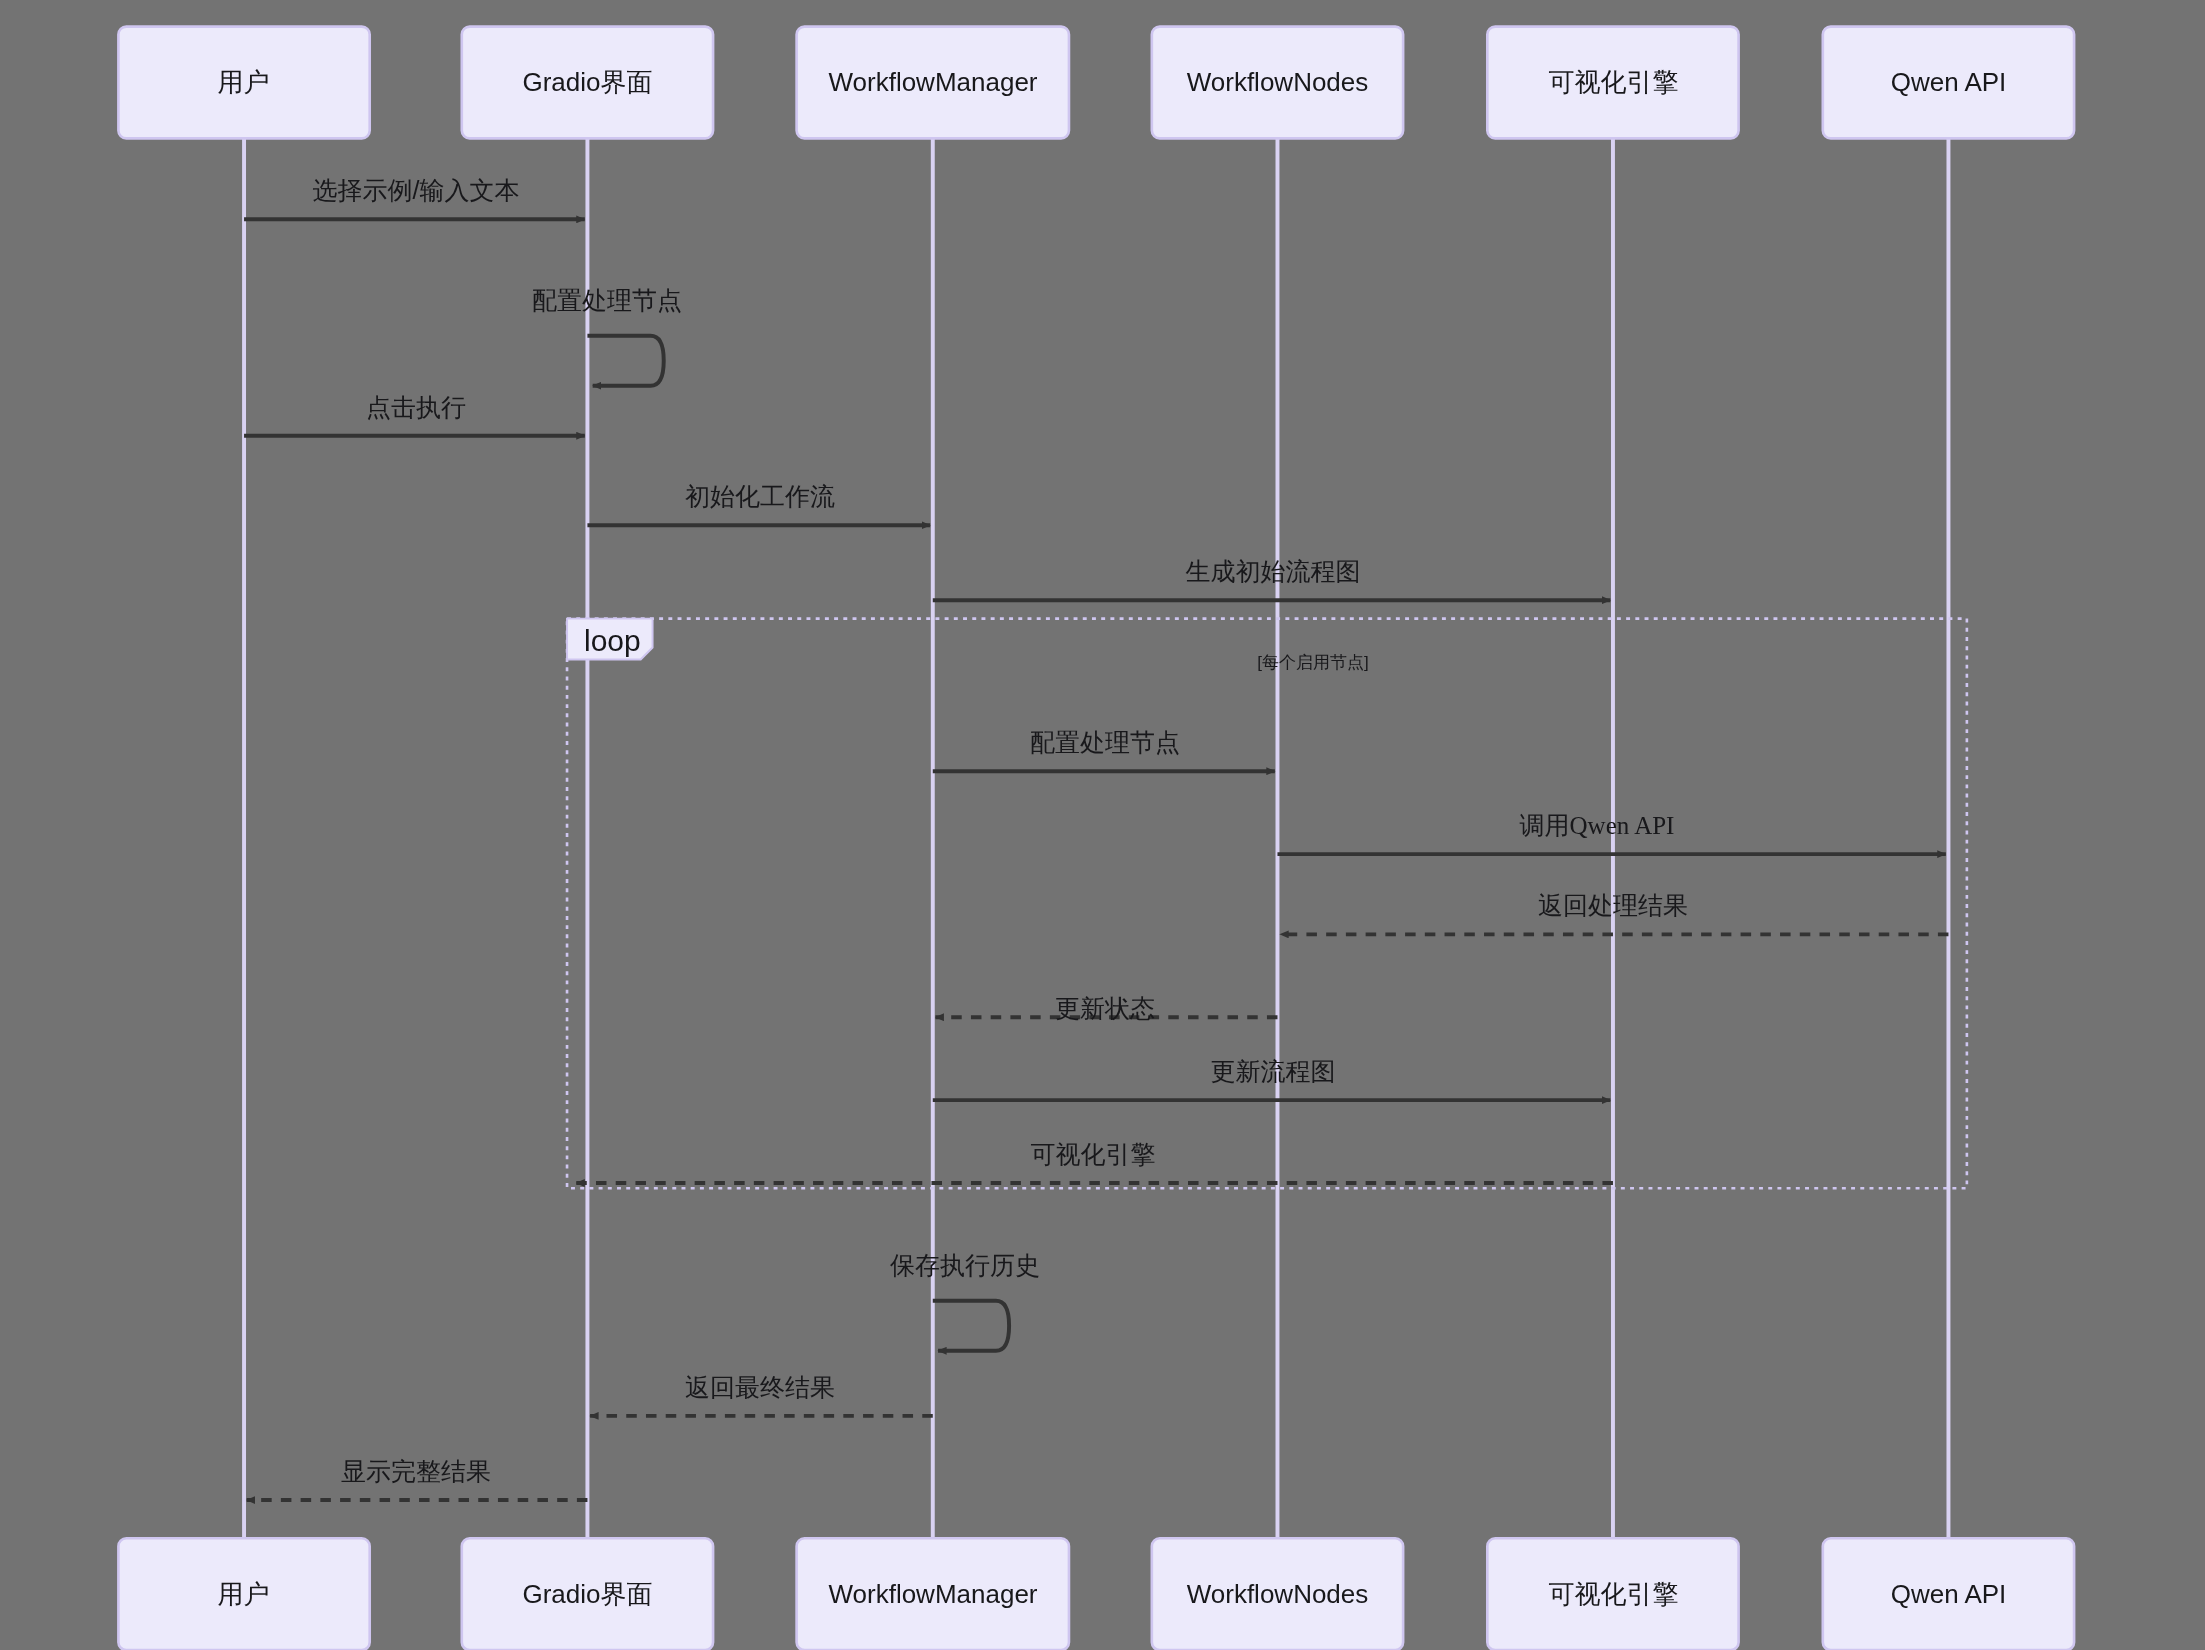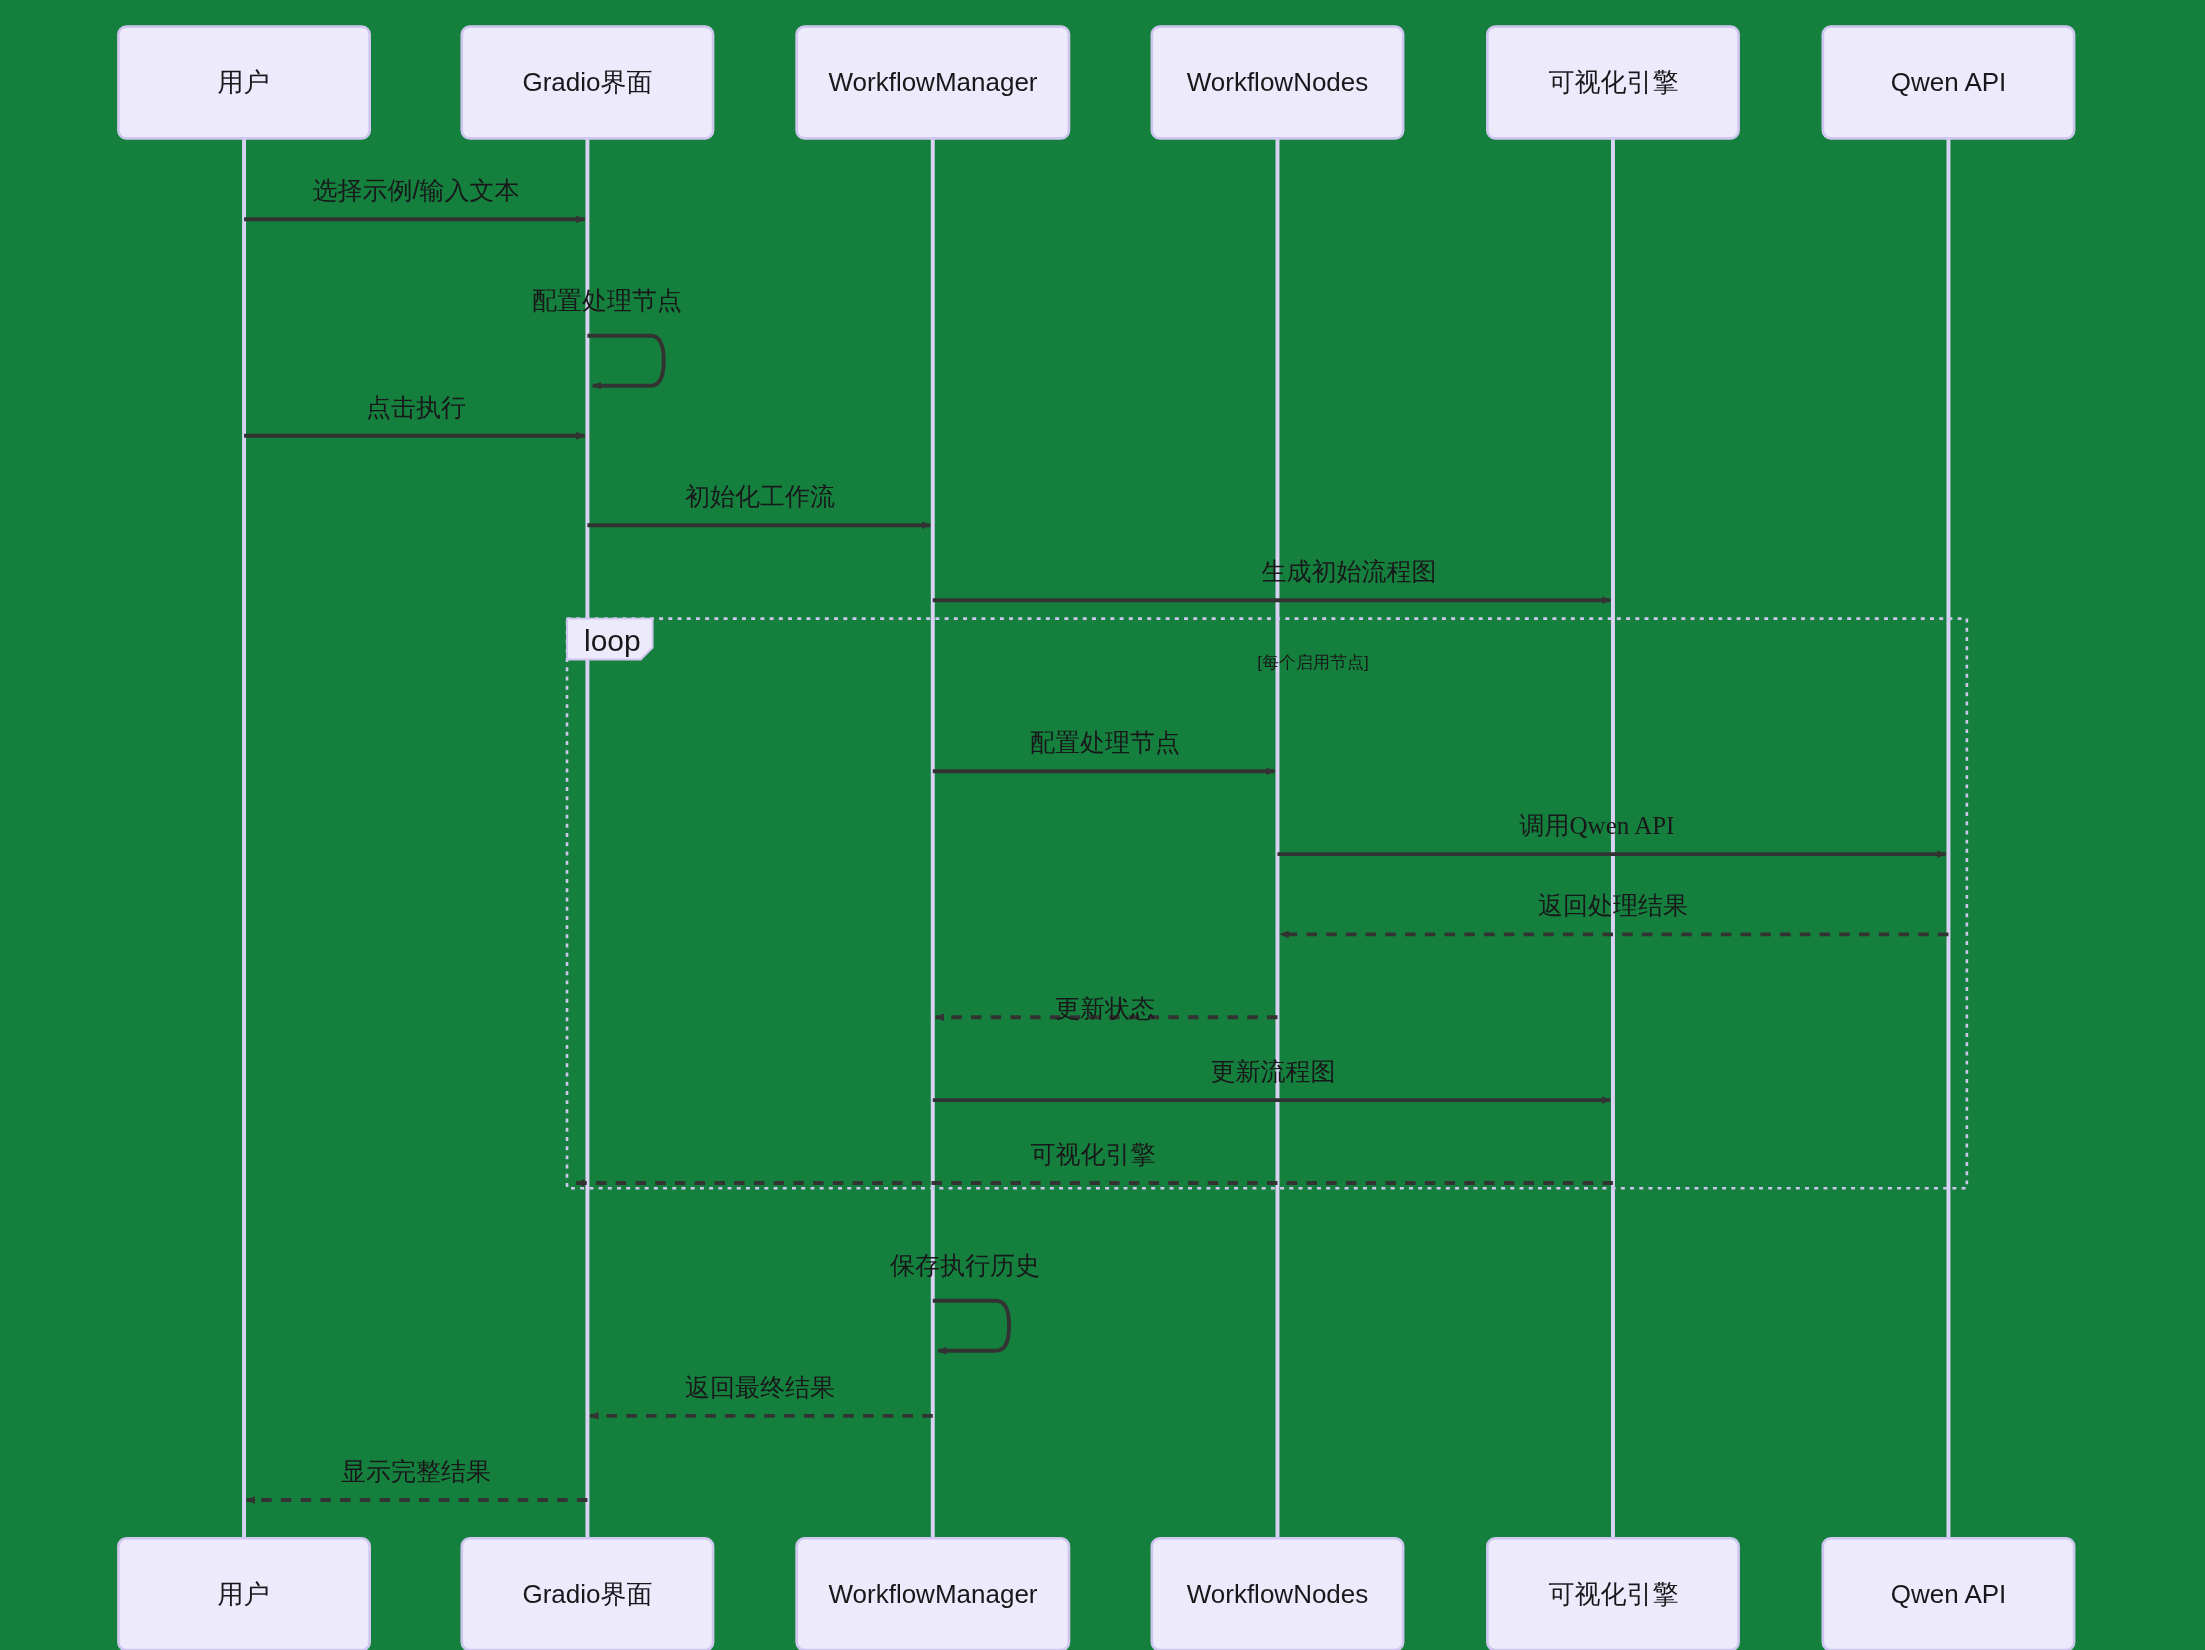--- a/index.html
+++ b/index.html
@@ -1,17 +1,17 @@
 <!DOCTYPE html>
 <html style="font-size:10.5px"><head>
 <meta charset="utf-8">
 <style>
   html,body{margin:0;padding:0;background:#ffffff;}
   body{font-family:"Liberation Sans","DejaVu Sans",sans-serif;}
-  #stage{position:relative;width:2205px;height:1651px;background:#15803d;overflow:hidden;}
+  #stage{position:relative;width:2205px;height:1651px;background:#737373;overflow:hidden;}
   #svg{position:absolute;left:0;top:0;width:2205px;height:1651px;}
   .pbox-label{
     position:absolute;display:flex;align-items:center;justify-content:center;
     font-size:26px;color:#18181b;white-space:nowrap;pointer-events:none;
   }
   .msg-label{
     position:absolute;font-size:25px;color:#18181b;white-space:nowrap;
     transform:translateX(-50%);
   }
   .loop-kw{
@@ -88,21 +88,21 @@
       <div class="pbox-label" style="left: 118px; top: 1538px; width: 251px; height: 112px;">用户</div>
       <div class="pbox-label" style="left: 462px; top: 1538px; width: 251px; height: 112px;">Gradio界面</div>
       <div class="pbox-label" style="left: 797px; top: 1538px; width: 272px; height: 112px;">WorkflowManager</div>
       <div class="pbox-label" style="left: 1152px; top: 1538px; width: 251px; height: 112px;">WorkflowNodes</div>
       <div class="pbox-label" style="left: 1488px; top: 1538px; width: 251px; height: 112px;">可视化引擎</div>
       <div class="pbox-label" style="left: 1823px; top: 1538px; width: 251px; height: 112px;">Qwen API</div>
       <div class="msg-label" style="left: 416px; top: 174px;">选择示例/输入文本</div>
       <div class="msg-label" style="left: 607px; top: 284px; transform: translateX(-50%);">配置处理节点</div>
       <div class="msg-label" style="left: 416px; top: 391px;">点击执行</div>
       <div class="msg-label" style="left: 760px; top: 480px;">初始化工作流</div>
-      <div class="msg-label" style="left: 1349px; top: 555px;">生成初始流程图</div>
+      <div class="msg-label" style="left: 1273px; top: 555px;">生成初始流程图</div>
       <div class="msg-label" style="left: 1105px; top: 726px;">配置处理节点</div>
       <div class="msg-label" style="left: 1597px; top: 809px; font-family: Liberation Serif, serif;">调用Qwen API</div>
       <div class="msg-label" style="left: 1613px; top: 889px;">返回处理结果</div>
       <div class="msg-label" style="left: 1105px; top: 972px; margin-top: 20px;">更新状态</div>
       <div class="msg-label" style="left: 1273px; top: 1055px;">更新流程图</div>
       <div class="msg-label" style="left: 1093px; top: 1138px;">可视化引擎</div>
       <div class="msg-label" style="left: 965px; top: 1249px; transform: translateX(-50%);">保存执行历史</div>
       <div class="msg-label" style="left: 760px; top: 1371px;">返回最终结果</div>
       <div class="msg-label" style="left: 416px; top: 1455px;">显示完整结果</div>
       <div class="loop-kw" style="left: 584px; top: 624px;">loop</div>

